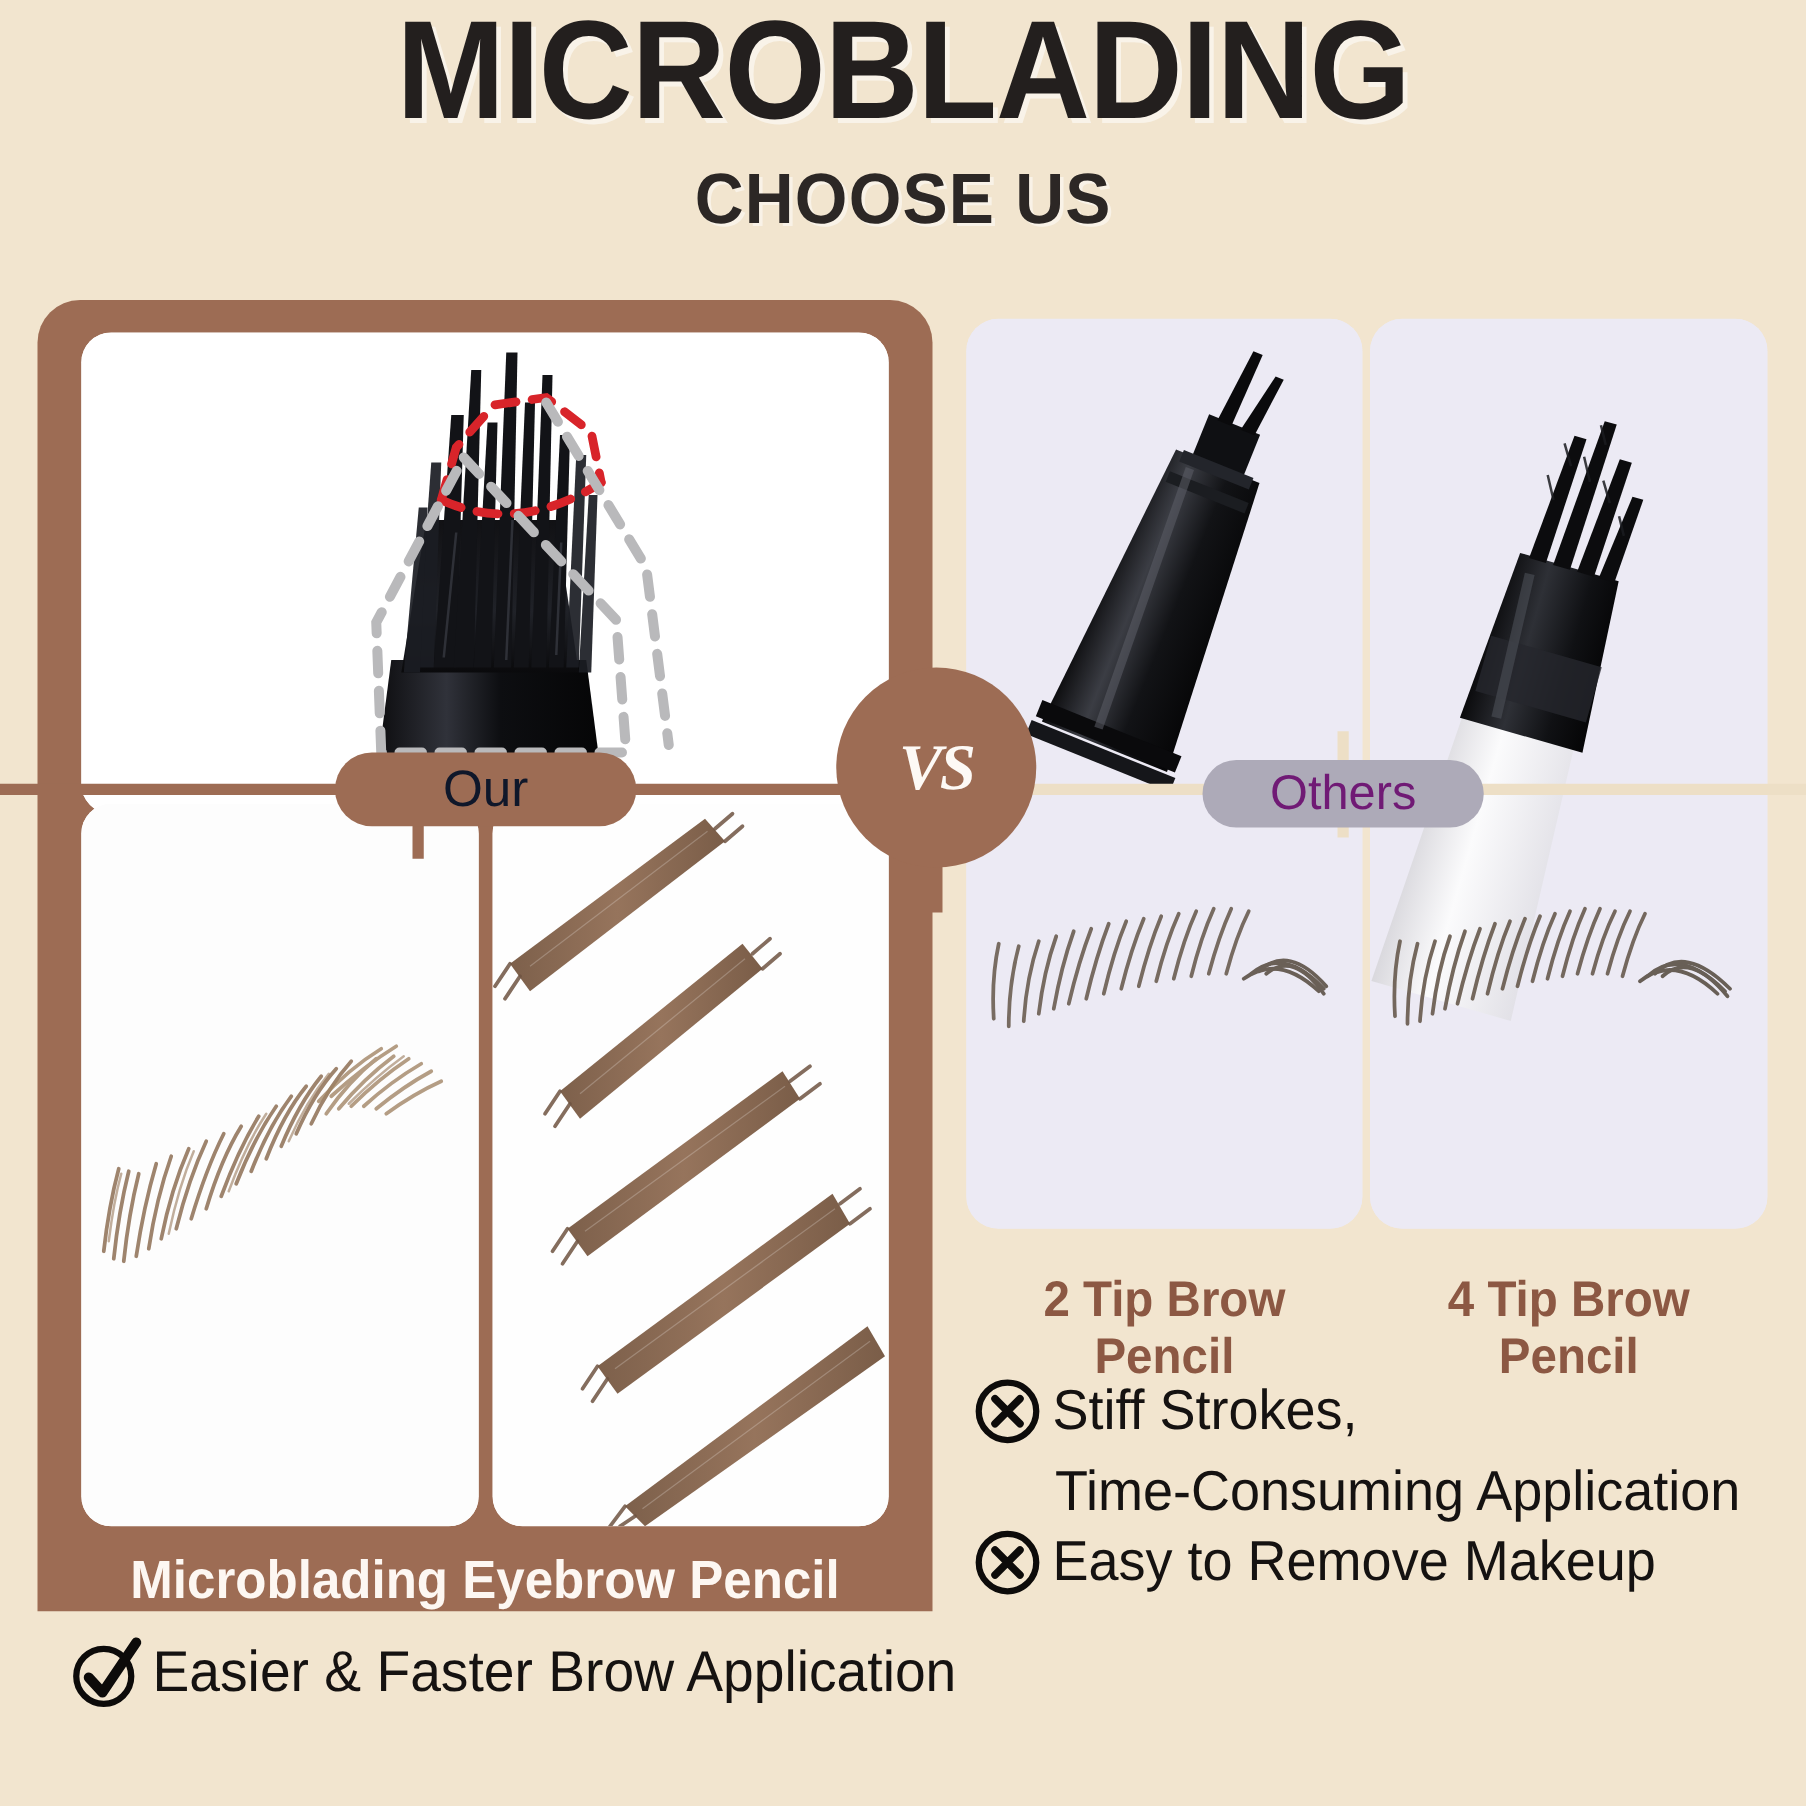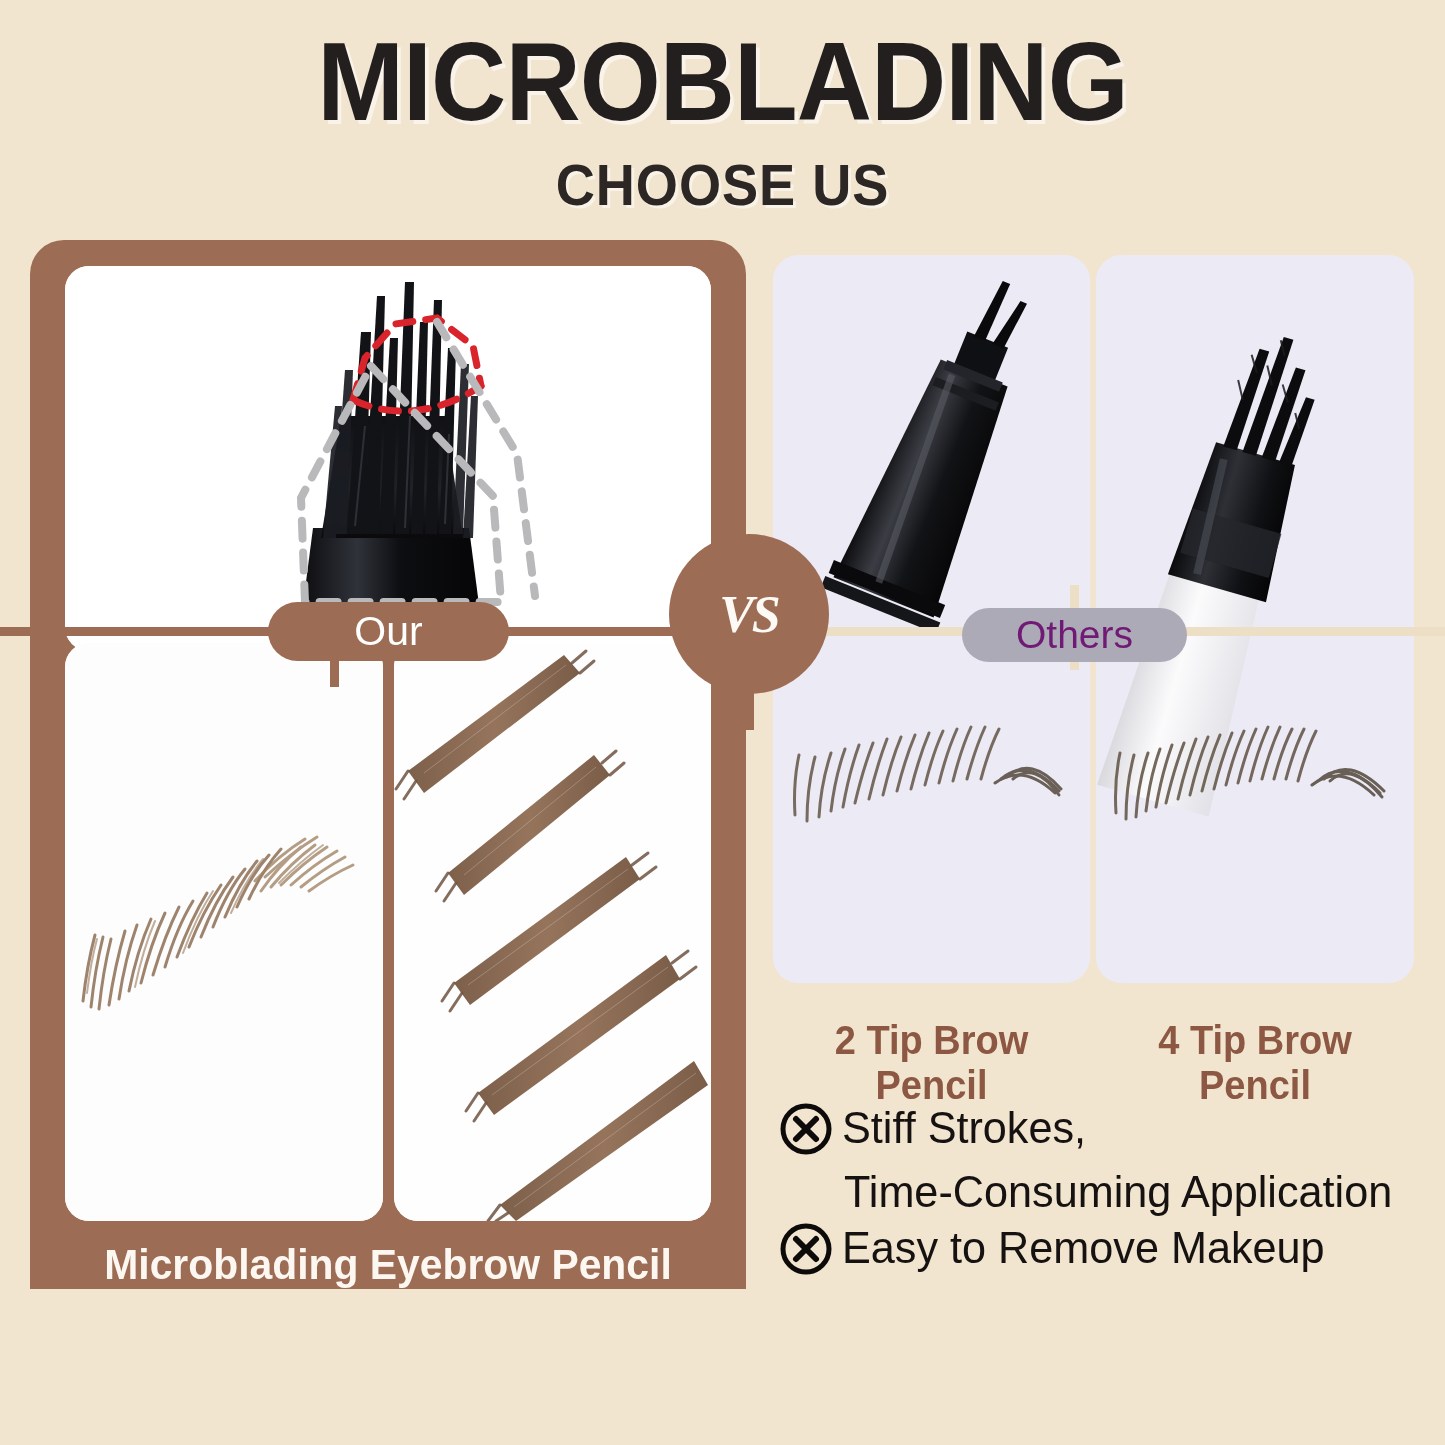--- a/index.html
+++ b/index.html
@@ -7,21 +7,21 @@
   body {
     width: 1445px;
     height: 1445px;
     background: #f2e5cf;
     font-family: "Liberation Sans", sans-serif;
     overflow: hidden;
     position: relative;
   }
 
   
-  #header { text-align: center; padding-top: 26px; }
+  #header { text-align: center; }
 
   #title {
     font-family: "Liberation Sans Narrow", "Liberation Sans", sans-serif;
     font-size: 112px;
     font-weight: bold;
     color: #231f1e;
     letter-spacing: -1px;
     line-height: 1.0;
     transform: scaleX(0.93);
     text-shadow: 4px 4px 0 rgba(255,255,255,0.55);
@@ -163,21 +163,21 @@
 
   
   #our-badge {
     position: absolute;
     left: 268px; top: 602px;
     width: 241px; height: 59px;
     background: #9d6c54;
     border-radius: 30px;
     display: flex; align-items: center; justify-content: center;
     font-size: 41px;
-    color: #ffffff;
+    color: #0f172a;
     z-index: 12;
   }
 
   #others-badge {
     position: absolute;
     left: 962px; top: 608px;
     width: 225px; height: 54px;
     background: #adaab8;
     border-radius: 27px;
     display: flex; align-items: center; justify-content: center;
@@ -367,20 +367,29 @@
         <path d="M74 342 L234 226" fill="none"></path>
         <path d="M98 452 L274 324" fill="none"></path>
         <path d="M120 564 L302 430" fill="none"></path>
       </g>
     </svg>
   </div>
 
   <div id="our-product-name">Microblading Eyebrow Pencil</div>
 
   <div id="pros-list">
+    <div class="pro-row">
+      <span class="ico">
+        <svg width="62" height="62" viewBox="0 0 62 62">
+          <circle cx="29" cy="33" r="22" fill="none" stroke="#0d0b0a" stroke-width="5"></circle>
+          <path d="M17 34 L28 46 L55 6" fill="none" stroke="#0d0b0a" stroke-width="8" stroke-linecap="round" stroke-linejoin="round"></path>
+        </svg>
+      </span>
+      <span class="pro-text">Easier &amp; Faster Brow Application</span>
+    </div>
 
   </div>
 </div>
 
 <div class="others-panel" id="others-panel-a">
   <svg viewBox="0 0 317 728" width="317" height="728" preserveAspectRatio="none">
     <defs>
       <linearGradient id="penA" x1="0" y1="0" x2="1" y2="0">
         <stop offset="0" stop-color="#0b0b0d"></stop>
         <stop offset="0.3" stop-color="#3b3d44"></stop>

